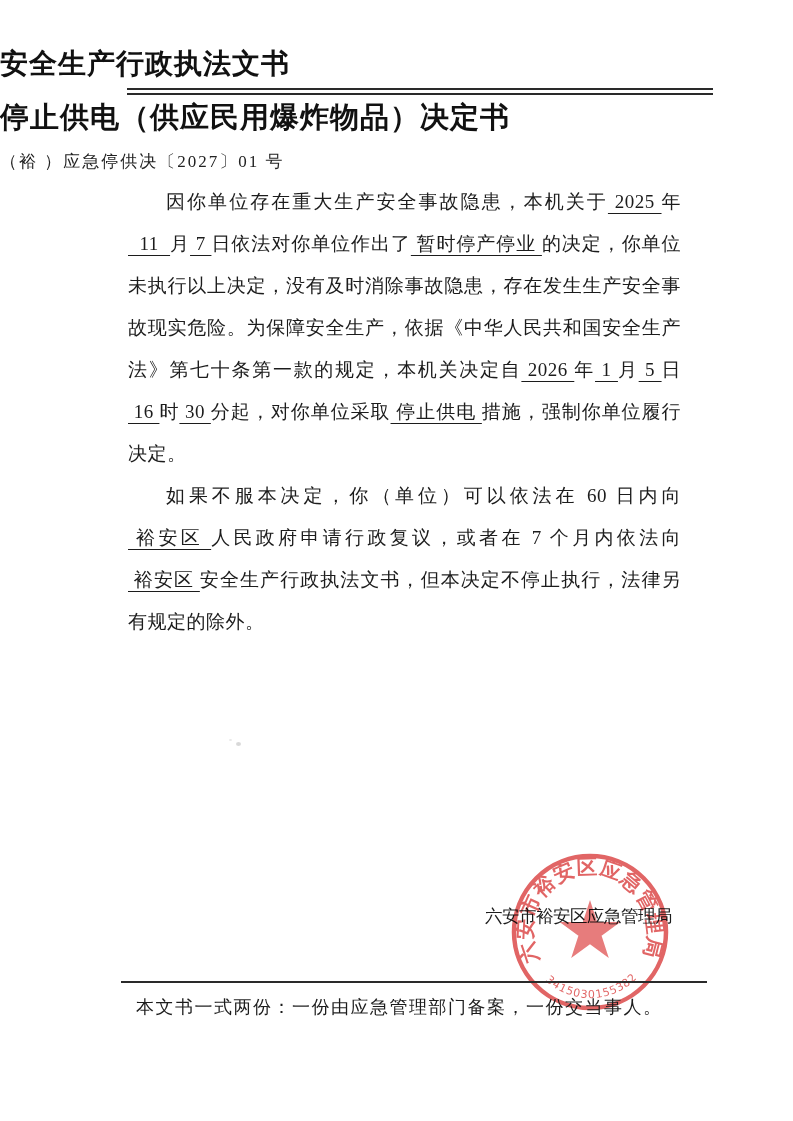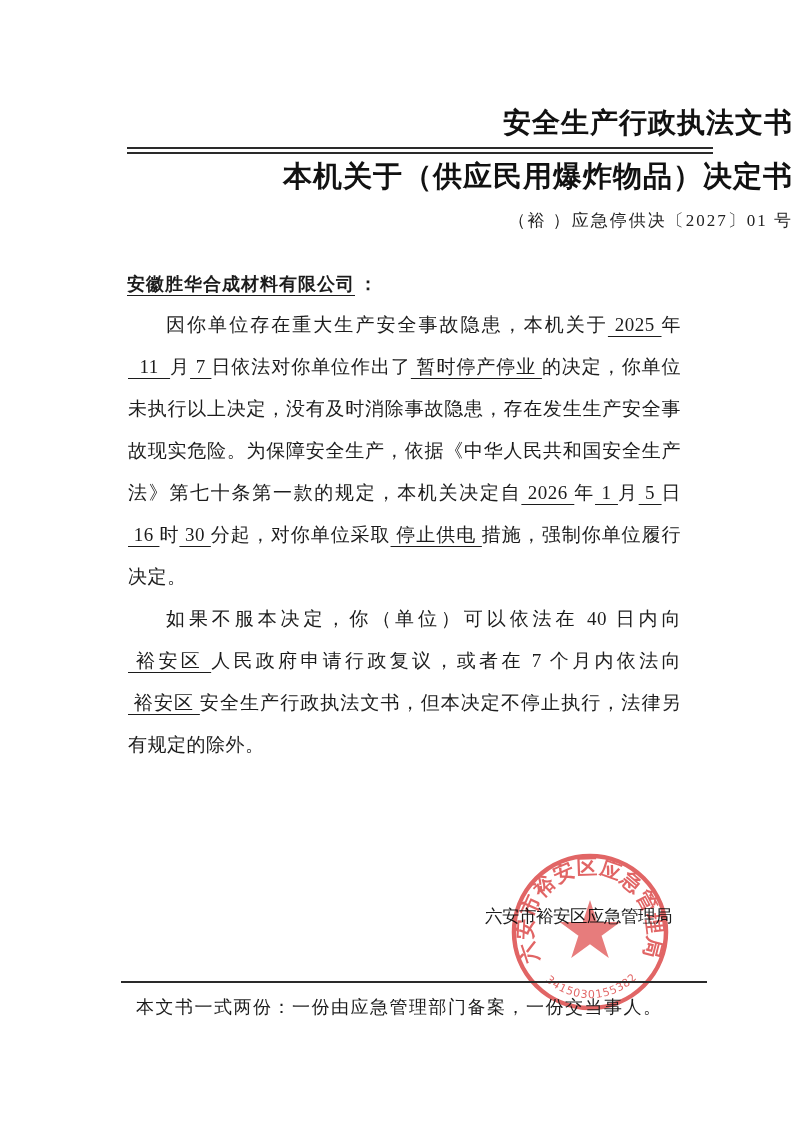--- a/index.html
+++ b/index.html
@@ -2,21 +2,21 @@
 <html><head>
 <meta charset="utf-8">
 <style>
   html,body { margin:0; padding:0; background:#ffffff; }
   .page {
     position:relative; width:793px; height:1121px; background:#ffffff;
     font-family:"Liberation Serif","DejaVu Serif",serif; color:#1c1c1c;
     overflow:hidden;
   }
   
-  .header { text-align:right; padding-top:104px; }
+  .header { text-align:left; padding-top:45px; }
   .title1 { font-size:28px; font-weight:bold; letter-spacing:1px; color:#111; }
   .divider {
     margin:5px 0 0 127px; width:586px; height:3px;
     border-top:2.5px solid #2a2a2a; border-bottom:2px solid #2a2a2a;
   }
   .title2 { margin-top:3px; font-size:29px; font-weight:bold; letter-spacing:1px; color:#111; }
   .docnum { margin-top:12px; font-size:17px; letter-spacing:2px; color:#222; }
   
   .addressee { margin:40px 0 0 125px; font-size:18px; font-weight:bold; letter-spacing:1px; }
   .addressee .name {
@@ -41,31 +41,28 @@
            background:#b9b9b9; border-radius:50%; opacity:.55; box-shadow:-8px -4px 0 -1px #d8d8d8; }
 </style>
 </head>
 <body>
 
 <div class="page">
 
   <div class="header">
     <div class="title1">安全生产行政执法文书</div>
     <div class="divider"></div>
-    <div class="title2">本机关于（供应民用爆炸物品）决定书</div>
+    <div class="title2">停止供电（供应民用爆炸物品）决定书</div>
     <div class="docnum">（裕 ）应急停供决〔2027〕01 号</div>
   </div>
 
-  <div class="addressee">
-    <span class="name">安徽胜华合成材料有限公司</span><span>：</span>
-  </div>
 
   <div class="body-text">
     <p><span>因你单位存在重大生产安全事故隐患，本机关于</span><span class="u"> 2025 </span><span>年</span><span class="u">  11  </span><span>月</span><span class="u"> 7 </span><span>日依法对你单位作出了</span><span class="u"> 暂时停产停业 </span><span>的决定，你单位未执行以上决定，没有及时消除事故隐患，存在发生生产安全事故现实危险。为保障安全生产，依据《中华人民共和国安全生产法》第七十条第一款的规定，本机关决定自</span><span class="u"> 2026 </span><span>年</span><span class="u"> 1 </span><span>月</span><span class="u"> 5 </span><span>日</span><span class="u"> 16 </span><span>时</span><span class="u"> 30 </span><span>分起，对你单位采取</span><span class="u"> 停止供电 </span><span>措施，强制你单位履行决定。</span></p>
-    <p><span>如果不服本决定，你（单位）可以依法在 40 日内向</span><span class="u"> 裕安区 </span><span>人民政府申请行政复议，或者在 7 个月内依法向</span><span class="u"> 裕安区 </span><span>安全生产行政执法文书，但本决定不停止执行，法律另有规定的除外。</span></p>
+    <p><span>如果不服本决定，你（单位）可以依法在 60 日内向</span><span class="u"> 裕安区 </span><span>人民政府申请行政复议，或者在 7 个月内依法向</span><span class="u"> 裕安区 </span><span>安全生产行政执法文书，但本决定不停止执行，法律另有规定的除外。</span></p>
   </div>
 
   <div class="speck"></div>
 
   <div class="sig-agency">六安市裕安区应急管理局</div>
 
   <svg class="seal" viewBox="0 0 176 176" aria-hidden="true">
     <circle cx="88" cy="88" r="76" fill="none" stroke-width="4.5" stroke="#dd4f4f"></circle>
     <path id="sealTopArc" d="M 37.8,117 A 58,58 0 1 1 138.2,117" fill="none"></path>
     <path id="sealBottomArc" d="M 41.3,134.7 A 66,66 0 0 0 134.7,134.7" fill="none"></path>

